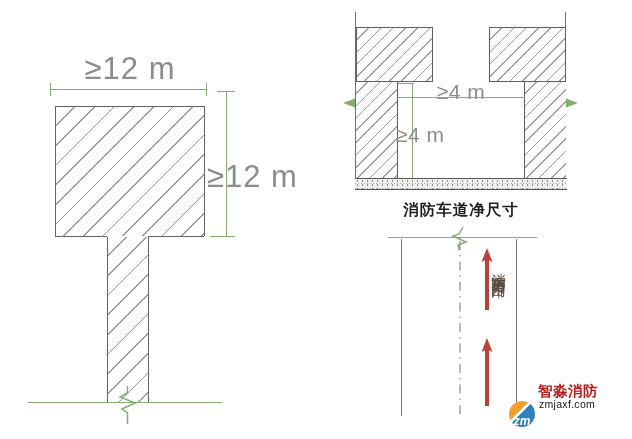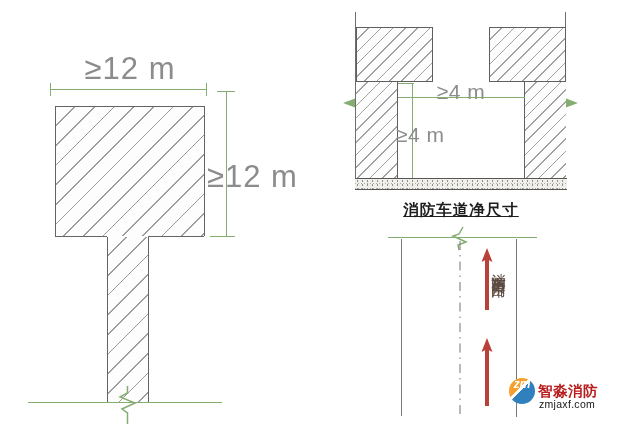--- a/index.html
+++ b/index.html
@@ -37,30 +37,30 @@
     background-image:
       radial-gradient(circle,#8f8f8f 0.7px,transparent 0.9px),
       radial-gradient(circle,#ababab 0.6px,transparent 0.8px);
     background-size:5px 4px,3px 5px;background-position:0 0,2px 2px;
   }
   
   .dim-text{position:absolute;color:#8c8c8c;line-height:1;white-space:nowrap;}
   .dim-big{font-size:31px;letter-spacing:1px;}
   .dim-small{font-size:21px;letter-spacing:0.5px;}
   .caption{position:absolute;left:396px;top:200px;width:130px;text-align:center;
-    font-size:15.5px;font-weight:bold;color:#1e1e1e;letter-spacing:1px;text-decoration:underline;}
+    font-size:15.5px;font-weight:bold;color:#1e1e1e;letter-spacing:1px;}
   
   .road-edge{position:absolute;width:0;border-left:1.5px solid #7a7a7a;}
   .no-occupy{position:absolute;left:491px;top:262px;height:140px;
     writing-mode:vertical-rl;text-orientation:upright;
     font-size:14.5px;color:#5d4b40;letter-spacing:1.5px;line-height:1;}
   
-  .logo-circle{position:absolute;left:509px;top:378px;width:26px;height:26px;border-radius:50%;
+  .logo-circle{position:absolute;left:509px;top:401px;width:26px;height:26px;border-radius:50%;
     background:linear-gradient(135deg,#f5a02d 0%,#f5a02d 40%,#ffffff 40%,#ffffff 47%,#2f80bd 47%,#2f80bd 100%);
-    display:flex;align-items:flex-start;justify-content:center;}
+    display:flex;align-items:flex-end;justify-content:center;}
   .logo-monogram{color:#ffffff;font-size:12px;font-weight:bold;font-style:italic;line-height:1;}
   .logo-name{position:absolute;left:538px;top:382px;font-size:14.5px;font-weight:bold;color:#b91c1c;letter-spacing:0.5px;}
   .logo-site{position:absolute;left:539px;top:398px;font-size:10.5px;font-weight:normal;color:#151515;letter-spacing:0.3px;}
   svg.overlay{position:absolute;left:0;top:0;pointer-events:none;}
 </style>
 </head>
 <body>
 
 <div class="canvas">
 

